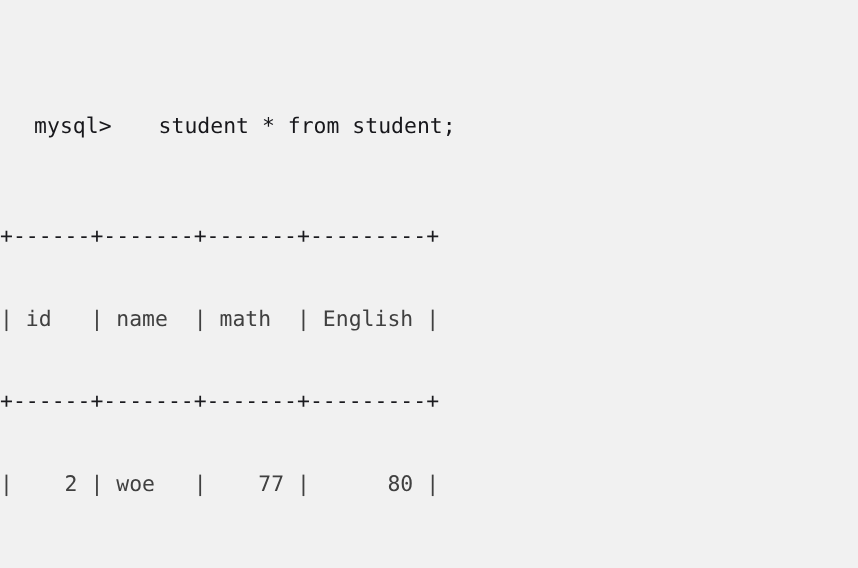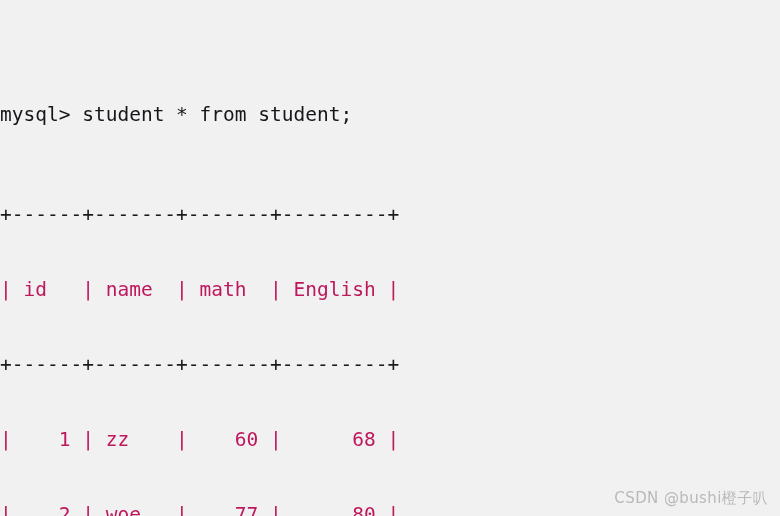--- a/index.html
+++ b/index.html
@@ -42,24 +42,25 @@
     white-space: pre;
     position: relative;
   }
 
   
   .rule {
     color: #1a1a1e;
   }
 
   .cells {
-    color: #be185d;
+    color: #404040;
   }
   .prompt-text {
     color: #17171b;
+    margin-left: 31px;
   }
 
   .watermark {
     position: absolute;
     right: 12px;
     bottom: 8px;
     font-family: "DejaVu Sans", "Liberation Sans", sans-serif;
     font-size: 15px;
     color: #b9b9b9;
     letter-spacing: 0.4px;
@@ -73,21 +74,20 @@
 <div id="terminal">
 
   <div class="console">
 
     
     <div class="line"><span class="prompt-text">mysql&gt; </span><span class="prompt-text">student * from student;</span></div>
 
     <div class="line rule">+------+-------+-------+---------+</div>
     <div class="line cells">| id   | name  | math  | English |</div>
     <div class="line rule">+------+-------+-------+---------+</div>
-    <div class="line cells">|    1 | zz    |    60 |      68 |</div>
     <div class="line cells">|    2 | woe   |    77 |      80 |</div>
     
     
     
 
     
 
     
     
 
@@ -95,15 +95,14 @@
     
     
     
     
     
     
     
 
   </div>
 
-  <div class="watermark">CSDN @bushi橙子叭</div>
 
 </div>
 
 </body></html>

